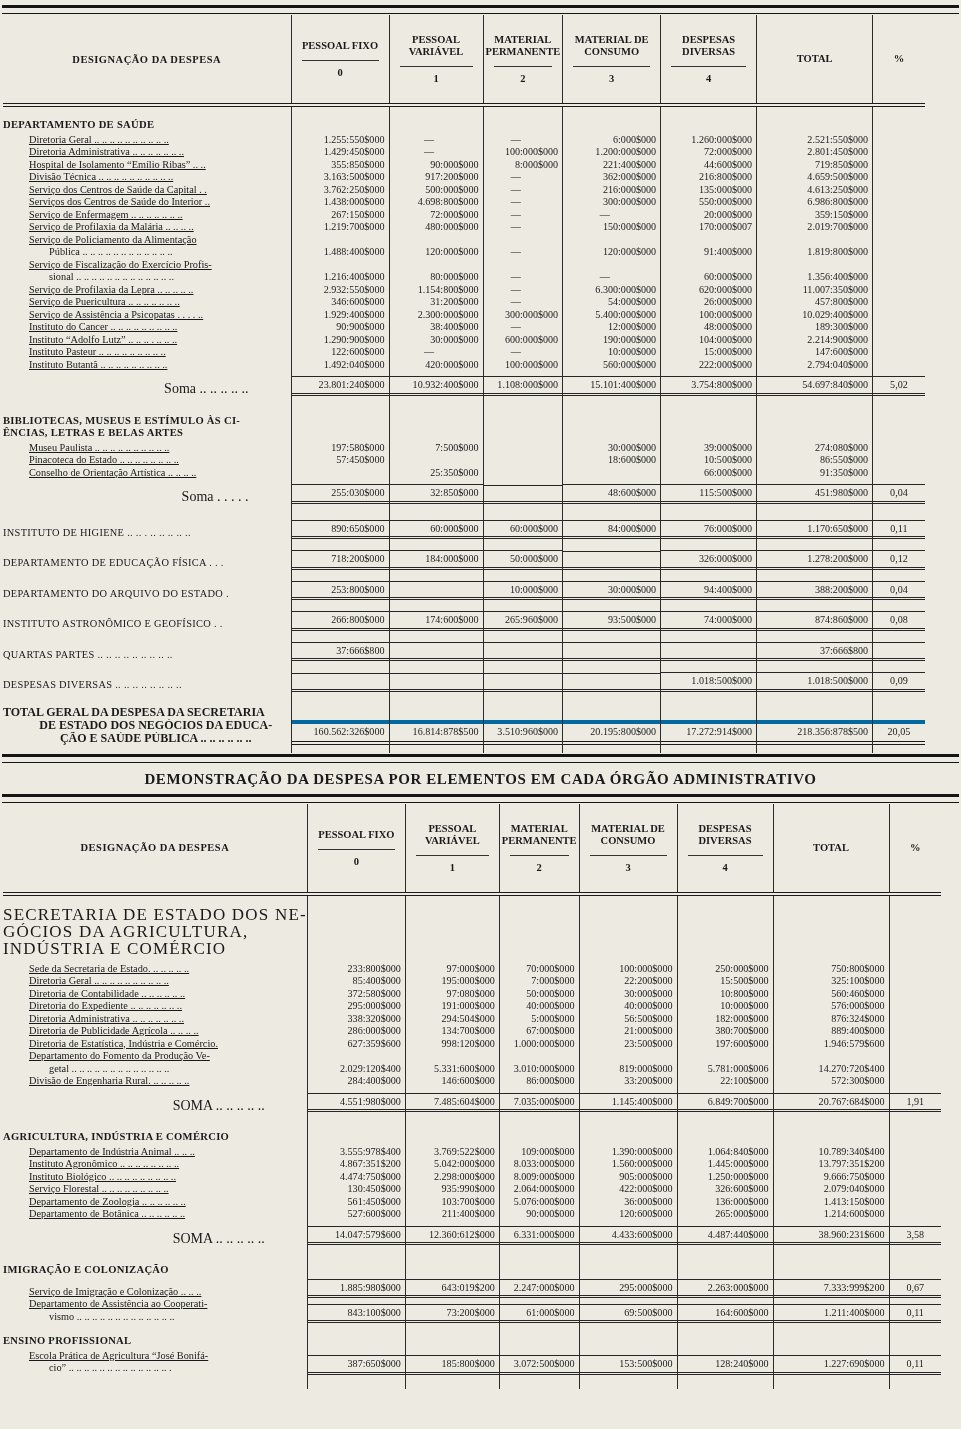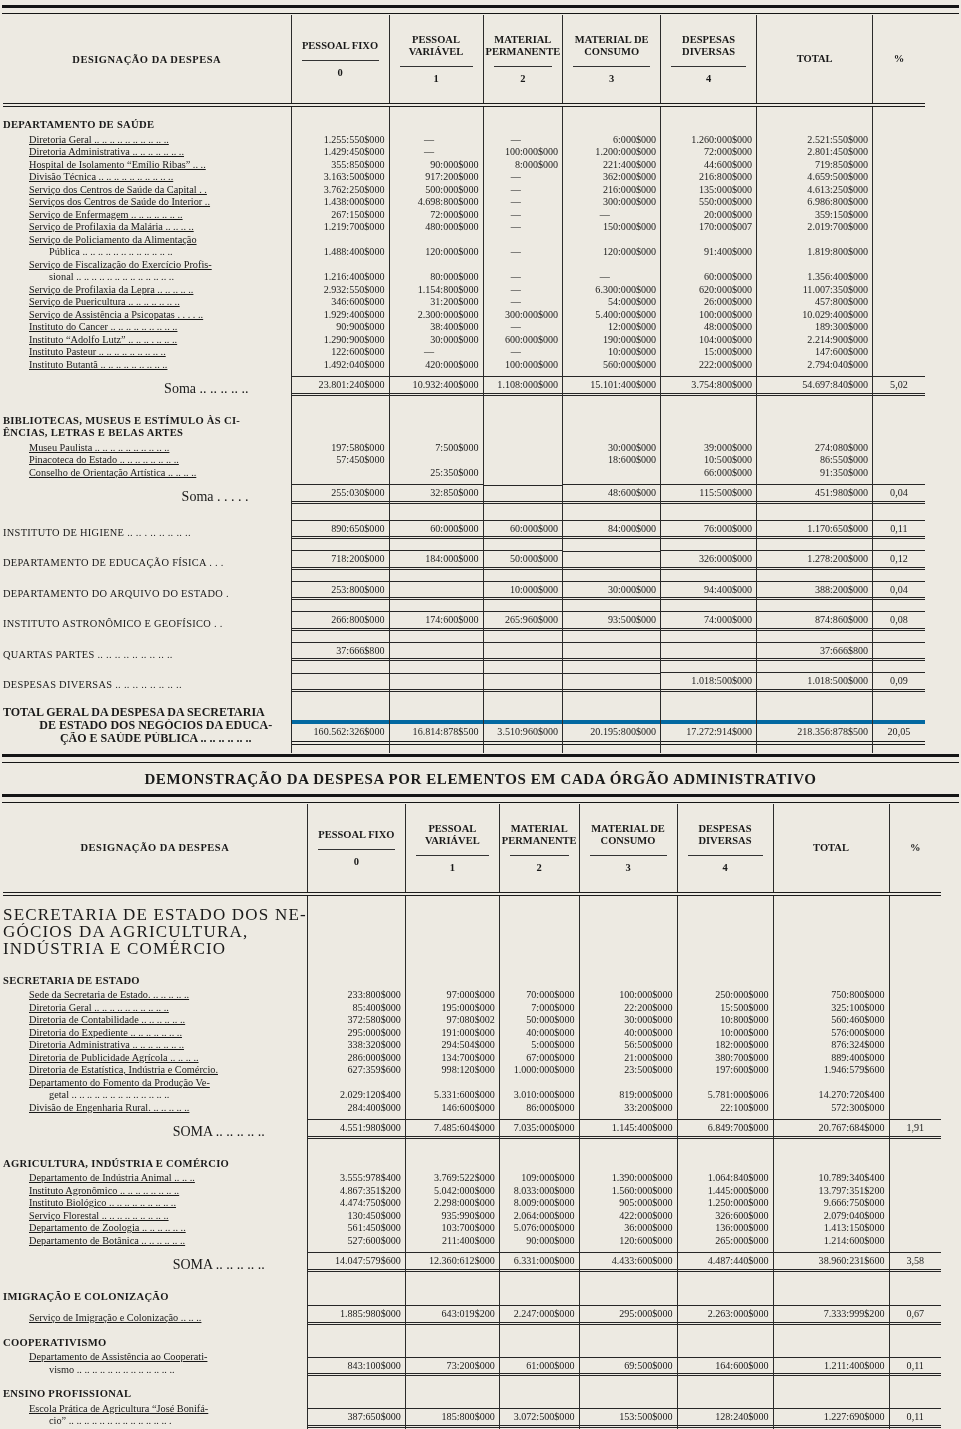--- a/index.html
+++ b/index.html
@@ -1000,46 +1000,20 @@
           <td class="val vline">
             <span class="v"></span>
           </td>
           <td class="val vline">
             <span class="v"></span>
           </td>
           <td class="val vline pct">
             <span class="v"></span>
           </td>
         </tr>
-        <tr class="sec">
-          <td class="lbl">
-            <div class="lblline i0">SECRETARIA DE ESTADO</div>
-          </td>
-          <td class="val vline">
-            <span class="v"></span>
-          </td>
-          <td class="val vline">
-            <span class="v"></span>
-          </td>
-          <td class="val vline">
-            <span class="v"></span>
-          </td>
-          <td class="val vline">
-            <span class="v"></span>
-          </td>
-          <td class="val vline">
-            <span class="v"></span>
-          </td>
-          <td class="val vline">
-            <span class="v"></span>
-          </td>
-          <td class="val vline pct">
-            <span class="v"></span>
-          </td>
-        </tr>
         <tr class="item">
           <td class="lbl">
             <div class="lblline i0">Sede da Secretaria de Estado. .. .. .. .. ..</div>
           </td>
           <td class="val vline">
             <span class="v">233:800$000</span>
           </td>
           <td class="val vline">
             <span class="v">97:000$000</span>
           </td>
@@ -1086,21 +1060,21 @@
           </td>
         </tr>
         <tr class="item">
           <td class="lbl">
             <div class="lblline i0">Diretoria de Contabilidade .. .. .. .. .. ..</div>
           </td>
           <td class="val vline">
             <span class="v">372:580$000</span>
           </td>
           <td class="val vline">
-            <span class="v">97:080$002</span>
+            <span class="v">97:080$000</span>
           </td>
           <td class="val vline">
             <span class="v">50:000$000</span>
           </td>
           <td class="val vline">
             <span class="v">30:000$000</span>
           </td>
           <td class="val vline">
             <span class="v">10:800$000</span>
           </td>
@@ -1545,46 +1519,20 @@
             <span class="v">295:000$000</span>
           </td>
           <td class="val vline">
             <span class="v">2.263:000$000</span>
           </td>
           <td class="val vline">
             <span class="v">7.333:999$200</span>
           </td>
           <td class="val vline pct">
             <span class="v">0,67</span>
-          </td>
-        </tr>
-        <tr class="sec">
-          <td class="lbl">
-            <div class="lblline i0">COOPERATIVISMO</div>
-          </td>
-          <td class="val vline">
-            <span class="v"></span>
-          </td>
-          <td class="val vline">
-            <span class="v"></span>
-          </td>
-          <td class="val vline">
-            <span class="v"></span>
-          </td>
-          <td class="val vline">
-            <span class="v"></span>
-          </td>
-          <td class="val vline">
-            <span class="v"></span>
-          </td>
-          <td class="val vline">
-            <span class="v"></span>
-          </td>
-          <td class="val vline pct">
-            <span class="v"></span>
           </td>
         </tr>
         <tr class="item ruled">
           <td class="lbl">
             <div class="lblline i0">Departamento de Assistência ao  Cooperati-</div>
             <div class="lblline icont">vismo .. .. .. .. .. .. .. .. .. .. .. .. ..</div>
           </td>
           <td class="val vline">
             <span class="v">843:100$000</span>
           </td>

